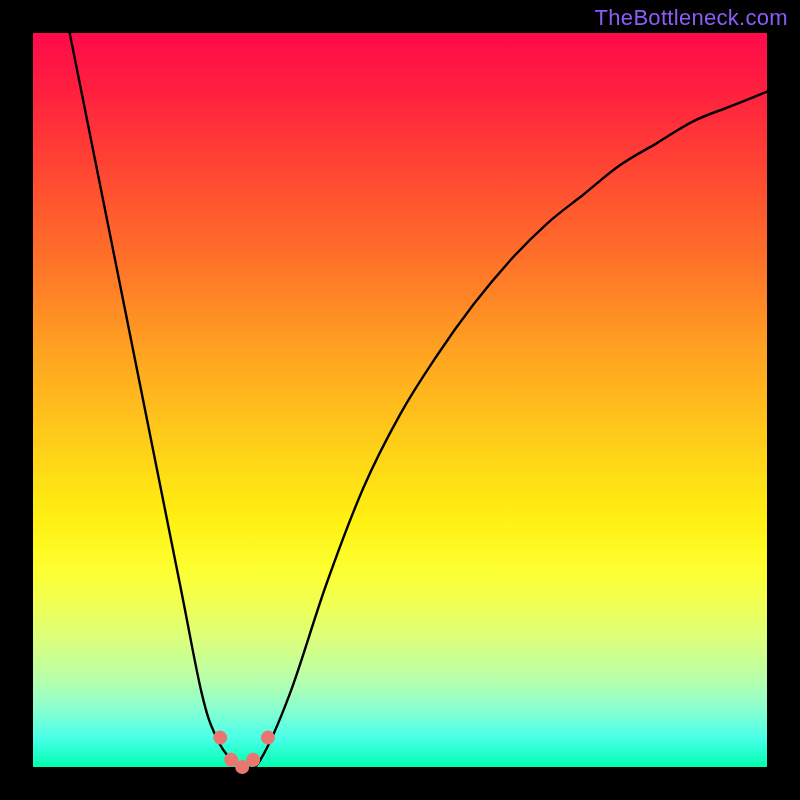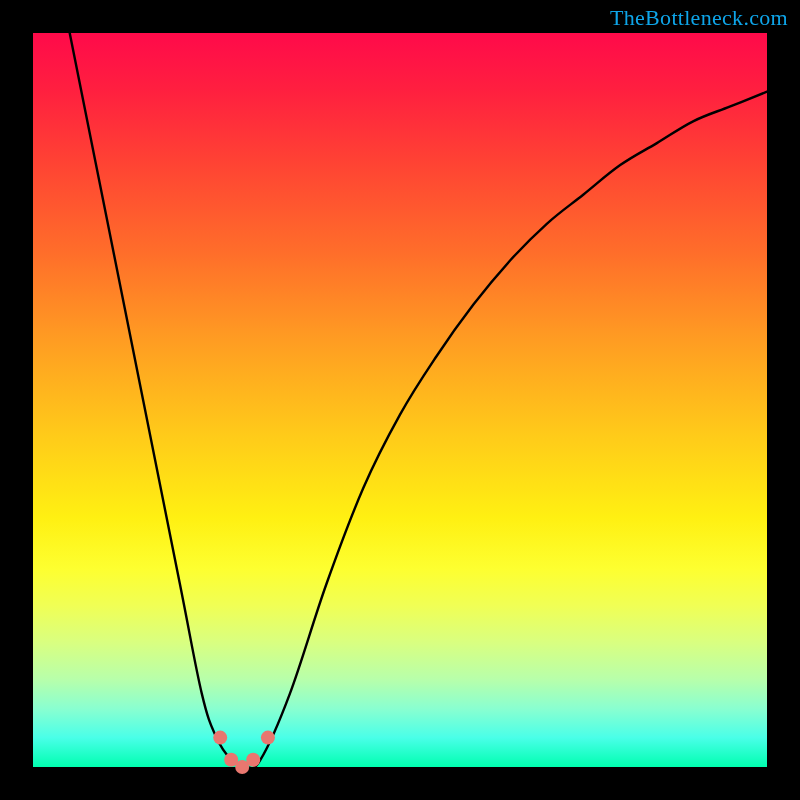--- a/index.html
+++ b/index.html
@@ -30,23 +30,23 @@
       #b8ffaa 88%,
       #8affd0 92%,
       #4affe8 96%,
       #00ffb0 100%
     );
   }
   .watermark {
     position: absolute;
     top: 5px;
     right: 12px;
-    font-family: Liberation Serif, serif;
+    font-family: Liberation Sans, sans-serif;
     font-size: 22px;
-    color: #0ea5e9;
+    color: #8b5cf6;
     letter-spacing: 0.3px;
   }
   svg.curve {
     position: absolute;
     left: 0; top: 0;
     width: 734px; height: 734px;
     overflow: visible;
   }
 </style>
 </head>

